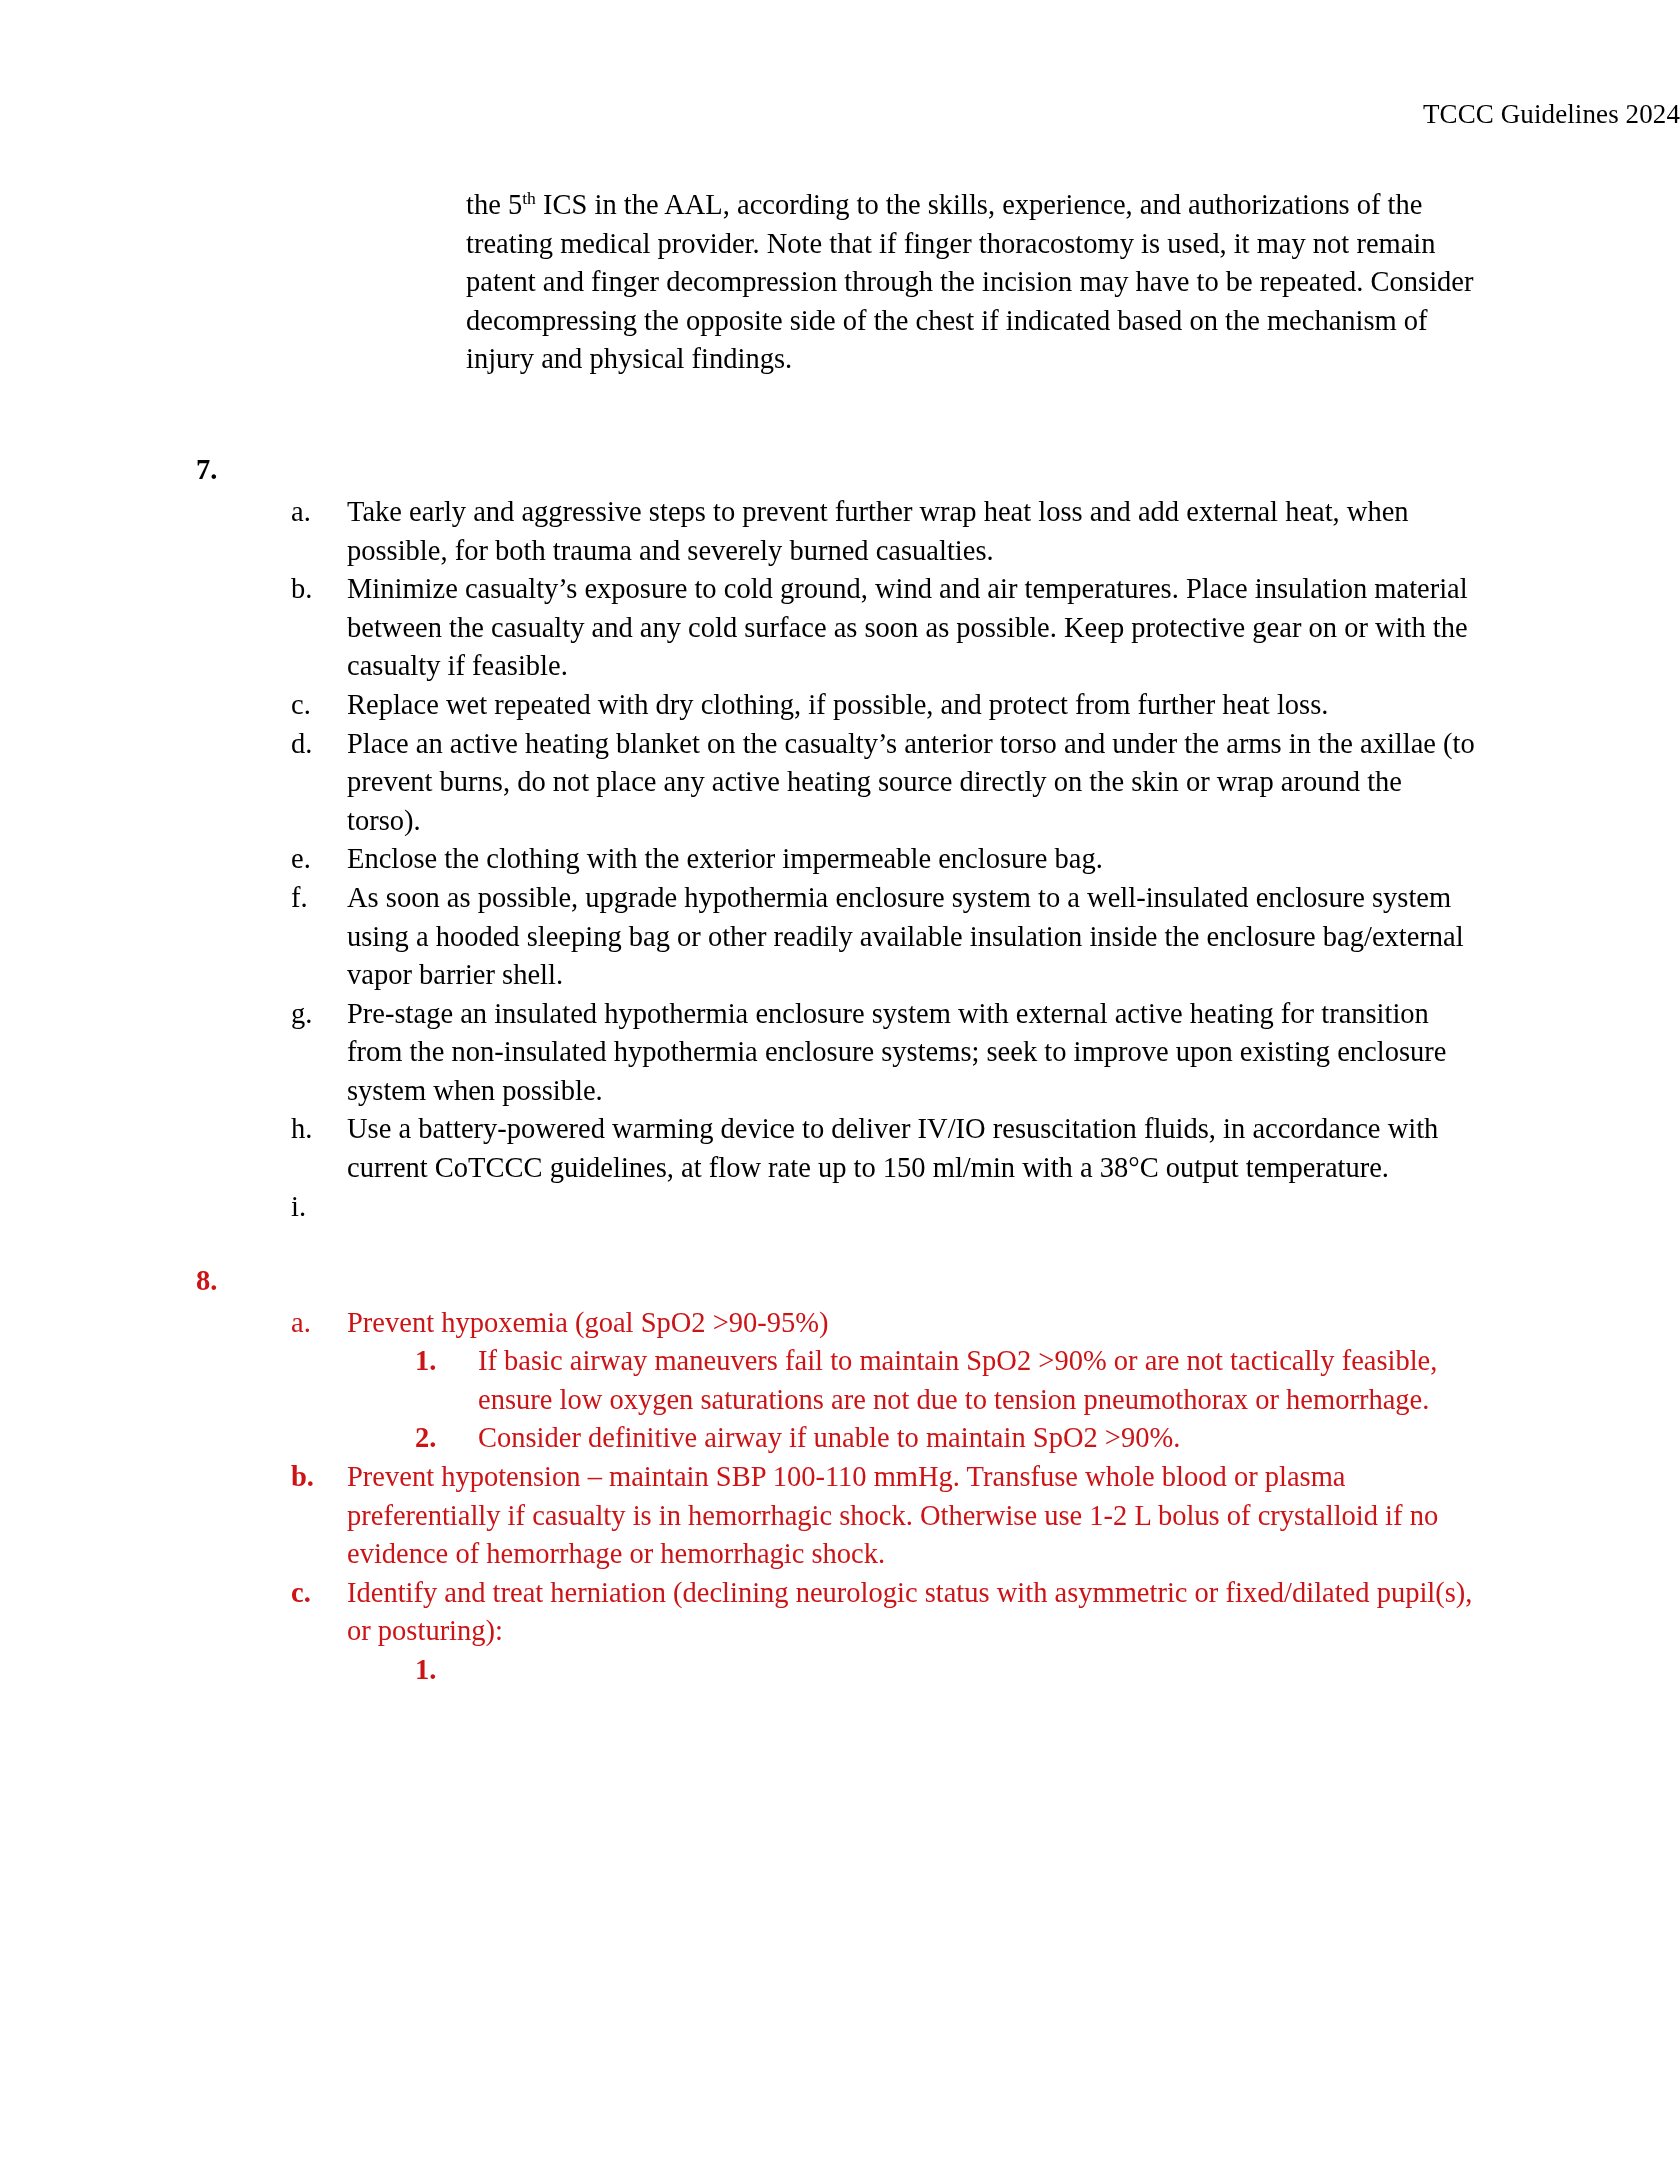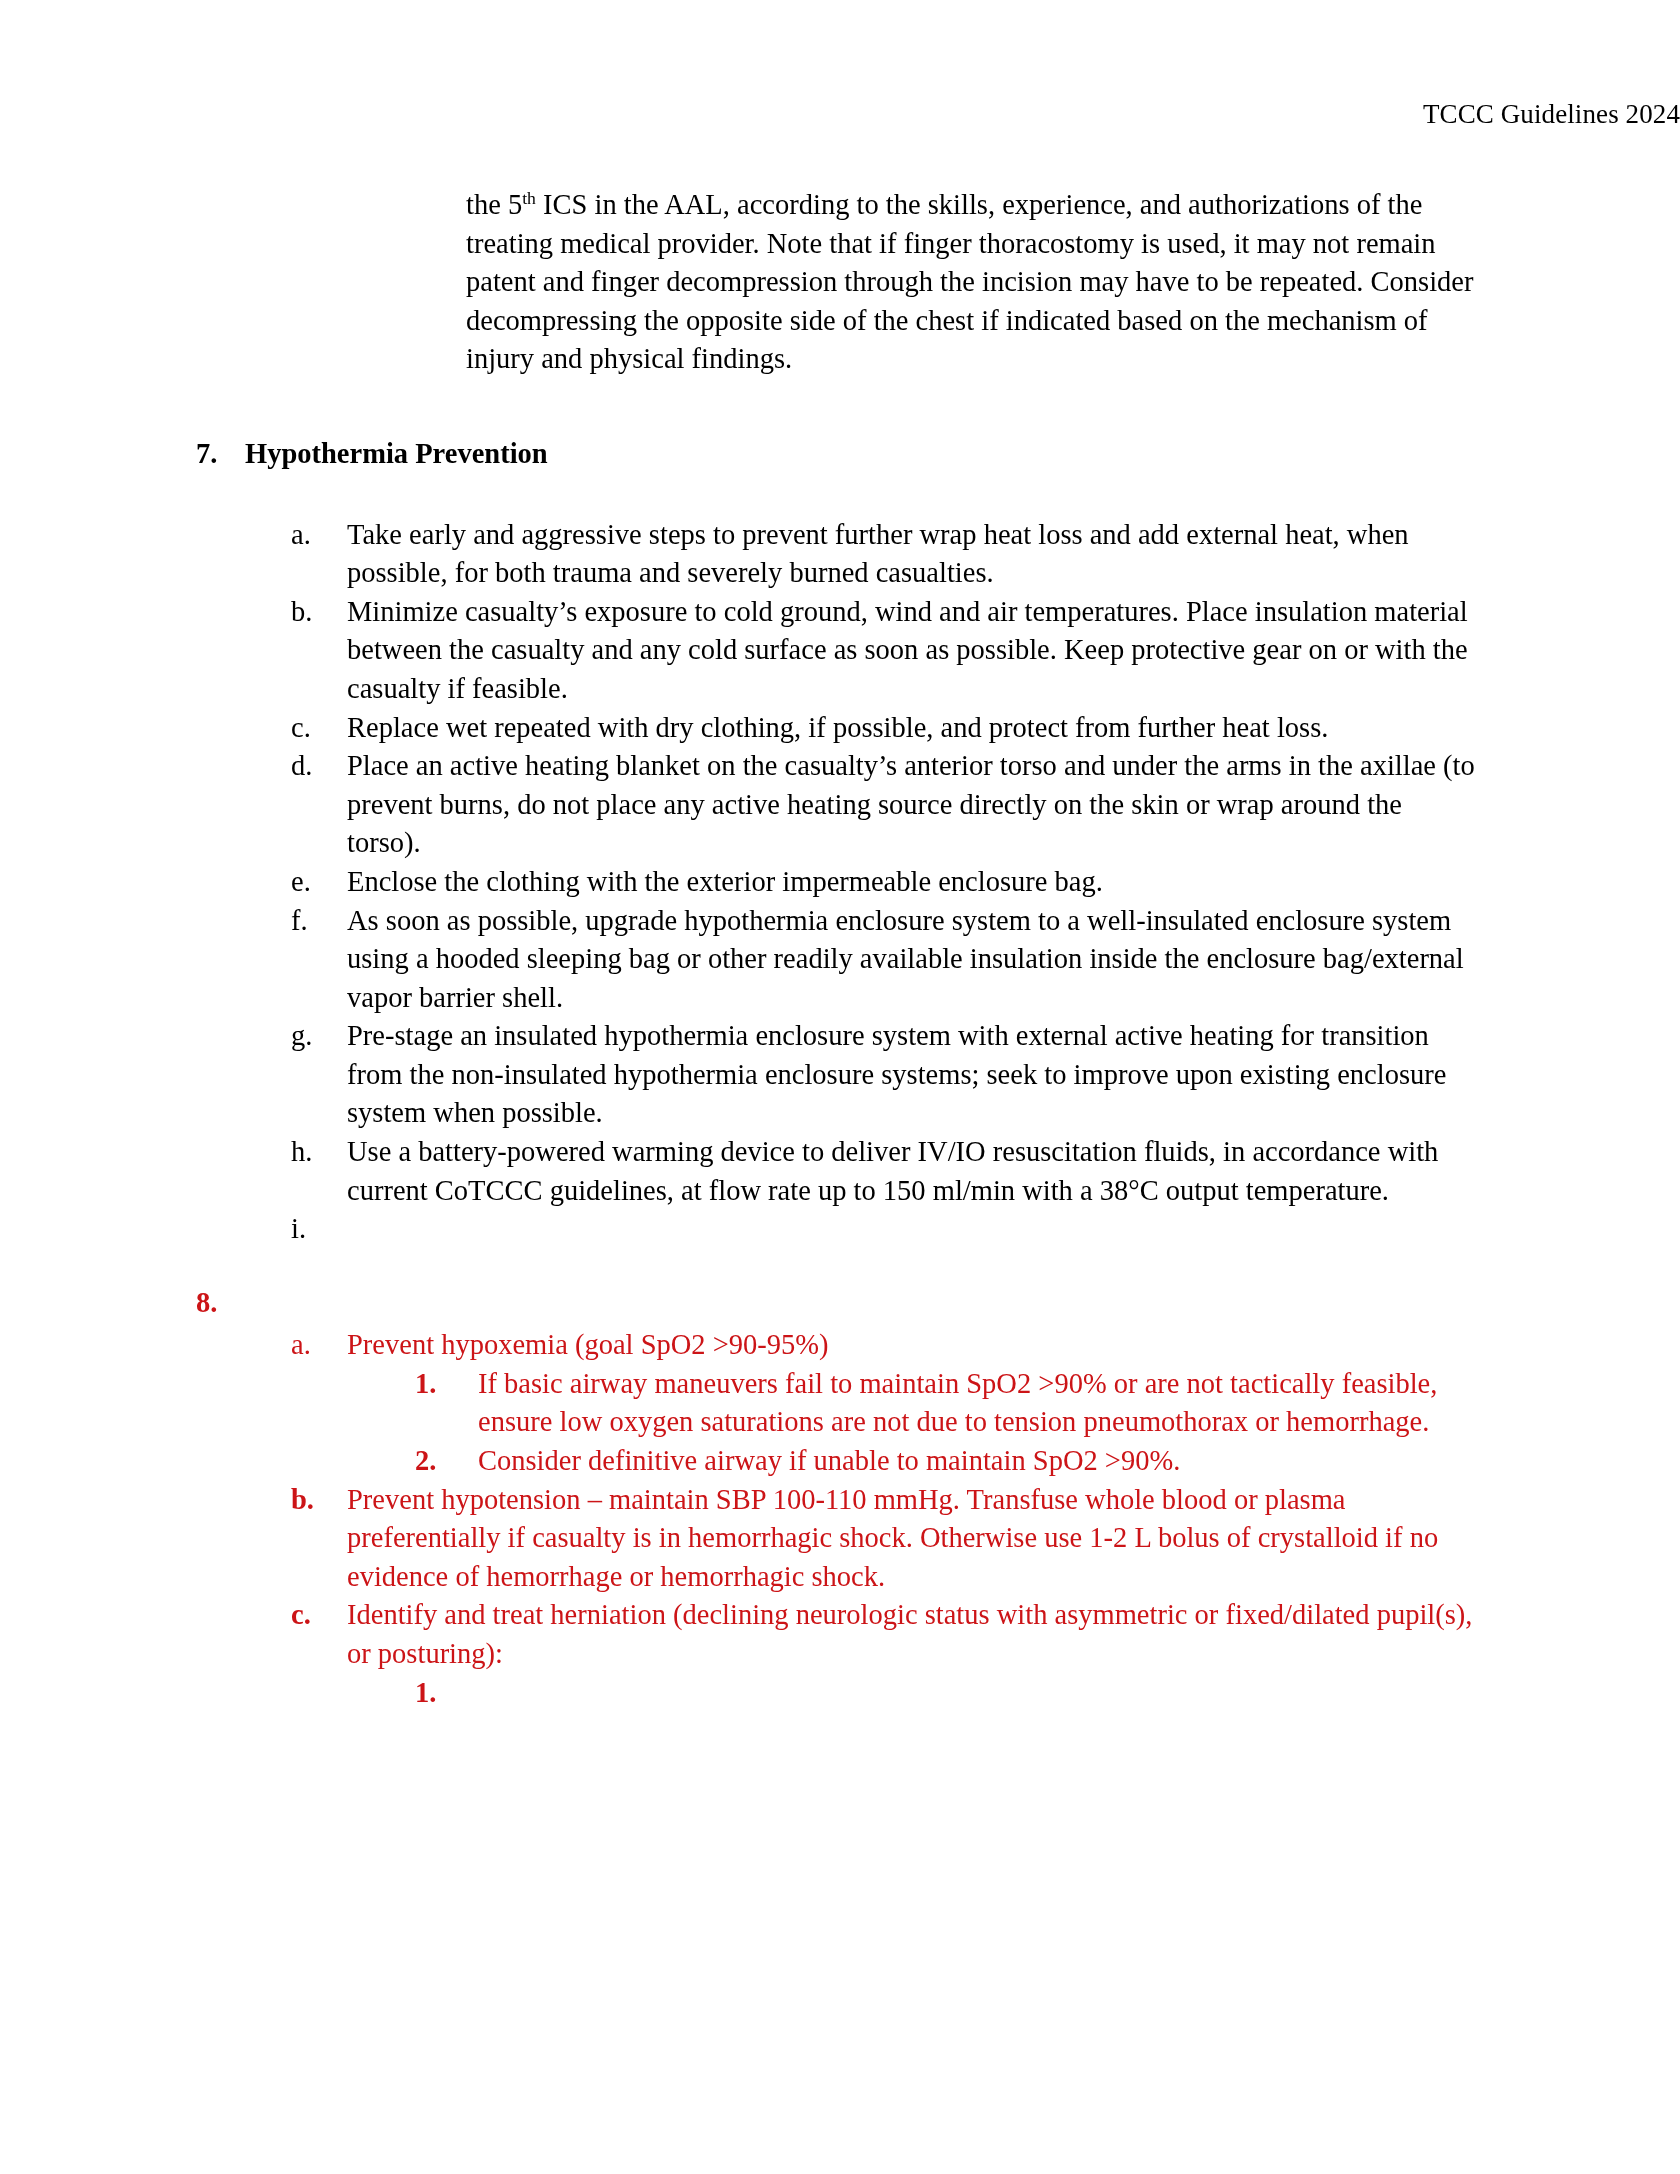--- a/index.html
+++ b/index.html
@@ -42,21 +42,21 @@
   .para {
     font-size: 28.5px;
     line-height: 38.6px;
     text-align: left;
   }
 
   
   .lead-para {
     margin-left: 466px;
     width: 1010px;
-    margin-bottom: 0;
+    margin-bottom: 16px;
   }
 
   sup.ord {
     font-size: 0.62em;
     vertical-align: super;
     line-height: 0;
   }
 
   
   .section-head {
@@ -129,21 +129,20 @@
   <div class="doc-body">
 
     <div class="para lead-para">
       <span>the 5</span><sup class="ord">th</sup><span> ICS in the AAL, according to the skills, experience, and authorizations of the treating medical provider. Note that if finger thoracostomy is used, it may not remain patent and finger decompression through the incision may have to be repeated. Consider decompressing the opposite side of the chest if indicated based on the mechanism of injury and physical findings.</span>
     </div>
 
     <div class="gap-lg"></div>
 
     <div class="section-head">
       <span class="marker">7.</span>
-      <span class="headtext">Hypothermia Prevention</span>
     </div>
 
     <div class="gap-md"></div>
 
     <div class="item-a">
       <span class="marker">a.</span>
       <span>Take early and aggressive steps to prevent further wrap heat loss and add external heat, when possible, for both trauma and severely burned casualties.</span>
     </div>
     <div class="item-a">
       <span class="marker">b.</span>

